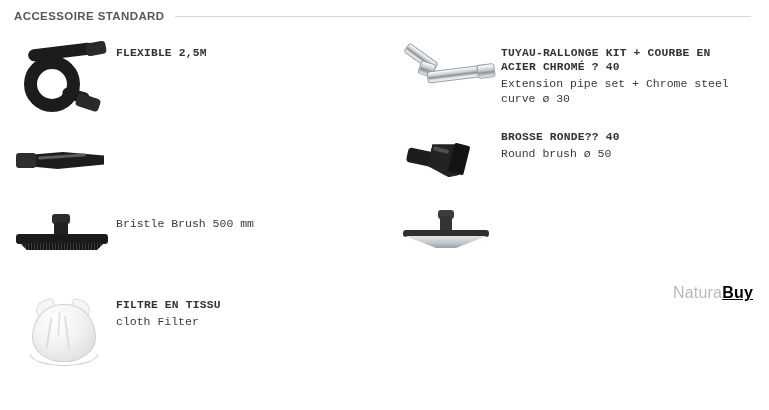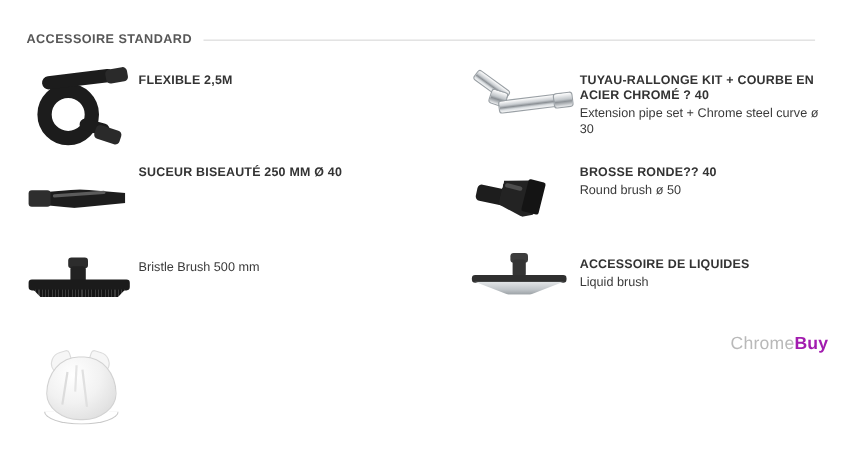--- a/index.html
+++ b/index.html
@@ -13,22 +13,21 @@
     font-family: "Liberation Sans", sans-serif;
     color: #222222;
     overflow: hidden;
     position: relative;
   }
   .page {
     width: 769px;
     height: 310px;
     position: relative;
     box-sizing: border-box;
-    padding: 0 24px;
-    margin-top: 20px;
+    padding: 0 14px;
   }
 
   
   .section-header {
     display: flex;
     align-items: center;
     padding-top: 10px;
     padding-bottom: 4px;
   }
   .section-title {
@@ -48,21 +47,22 @@
     margin-right: 4px;
   }
 
   
   .grid {
     position: relative;
     margin-top: 14px;
     display: grid;
     grid-template-columns: 385px 370px;
     grid-auto-rows: 84px;
-    column-gap: 16px;
+    column-gap: 0px;
+    font-family: Liberation Mono, monospace;
   }
   .cell {
     display: flex;
     align-items: flex-start;
   }
   .thumb {
     width: 100px;
     min-width: 100px;
     height: 78px;
     position: relative;
@@ -96,21 +96,21 @@
   
   .watermark {
     position: absolute;
     right: 16px;
     bottom: 8px;
     font-size: 16px;
     color: #b9b9b9;
     letter-spacing: 0.2px;
     font-family: "Liberation Sans", sans-serif;
   }
-  .watermark b { color: #a21caf; font-weight: bold; }
+  .watermark b { color: #000000; font-weight: bold; text-decoration: underline; }
 
   
   .art { position: relative; width: 100px; height: 78px; }
 
   
   .hose-ring {
     position: absolute;
     left: 10px; top: 16px;
     width: 56px; height: 56px;
     border: 13px solid #1c1c1c;
@@ -362,24 +362,20 @@
     </div>
 
     <div class="cell">
       <div class="thumb">
         <div class="art">
           <div class="crev-body"></div>
           <div class="crev-cuff"></div>
           <div class="crev-shine"></div>
         </div>
       </div>
-      <div class="texts">
-        <div class="item-title">SUCEUR BISEAUTÉ 250 MM Ø 40</div>
-        <div class="item-sub"></div>
-      </div>
     </div>
 
     <div class="cell">
       <div class="thumb">
         <div class="art">
           <div class="rb-neck"></div>
           <div class="rb-head"></div>
           <div class="rb-bristles"></div>
           <div class="rb-shine"></div>
         </div>
@@ -406,40 +402,40 @@
     </div>
 
     <div class="cell">
       <div class="thumb">
         <div class="art">
           <div class="lq-cuff"></div>
           <div class="lq-stem"></div>
           <div class="lq-bar"></div>
           <div class="lq-blade"></div>
         </div>
-      </div>
-      <div class="texts">
-        <div class="item-title">ACCESSOIRE DE LIQUIDES</div>
-        <div class="item-sub">Liquid brush</div>
       </div>
     </div>
 
     <div class="cell">
       <div class="thumb">
         <div class="art">
           <div class="cf-ear-l"></div>
           <div class="cf-ear-r"></div>
           <div class="cf-body"></div>
           <div class="cf-fold-a"></div>
           <div class="cf-fold-b"></div>
           <div class="cf-fold-c"></div>
           <div class="cf-base"></div>
         </div>
       </div>
+      <div class="texts">
+        <div class="item-title">FILTRE EN TISSU</div>
+        <div class="item-sub">cloth Filter</div>
+      </div>
     </div>
 
   </div>
 
   <div class="watermark">
-    <span>Chrome</span><b>Buy</b>
+    <span>Natura</span><b>Buy</b>
   </div>
 
 </div>
 
 </body></html>

